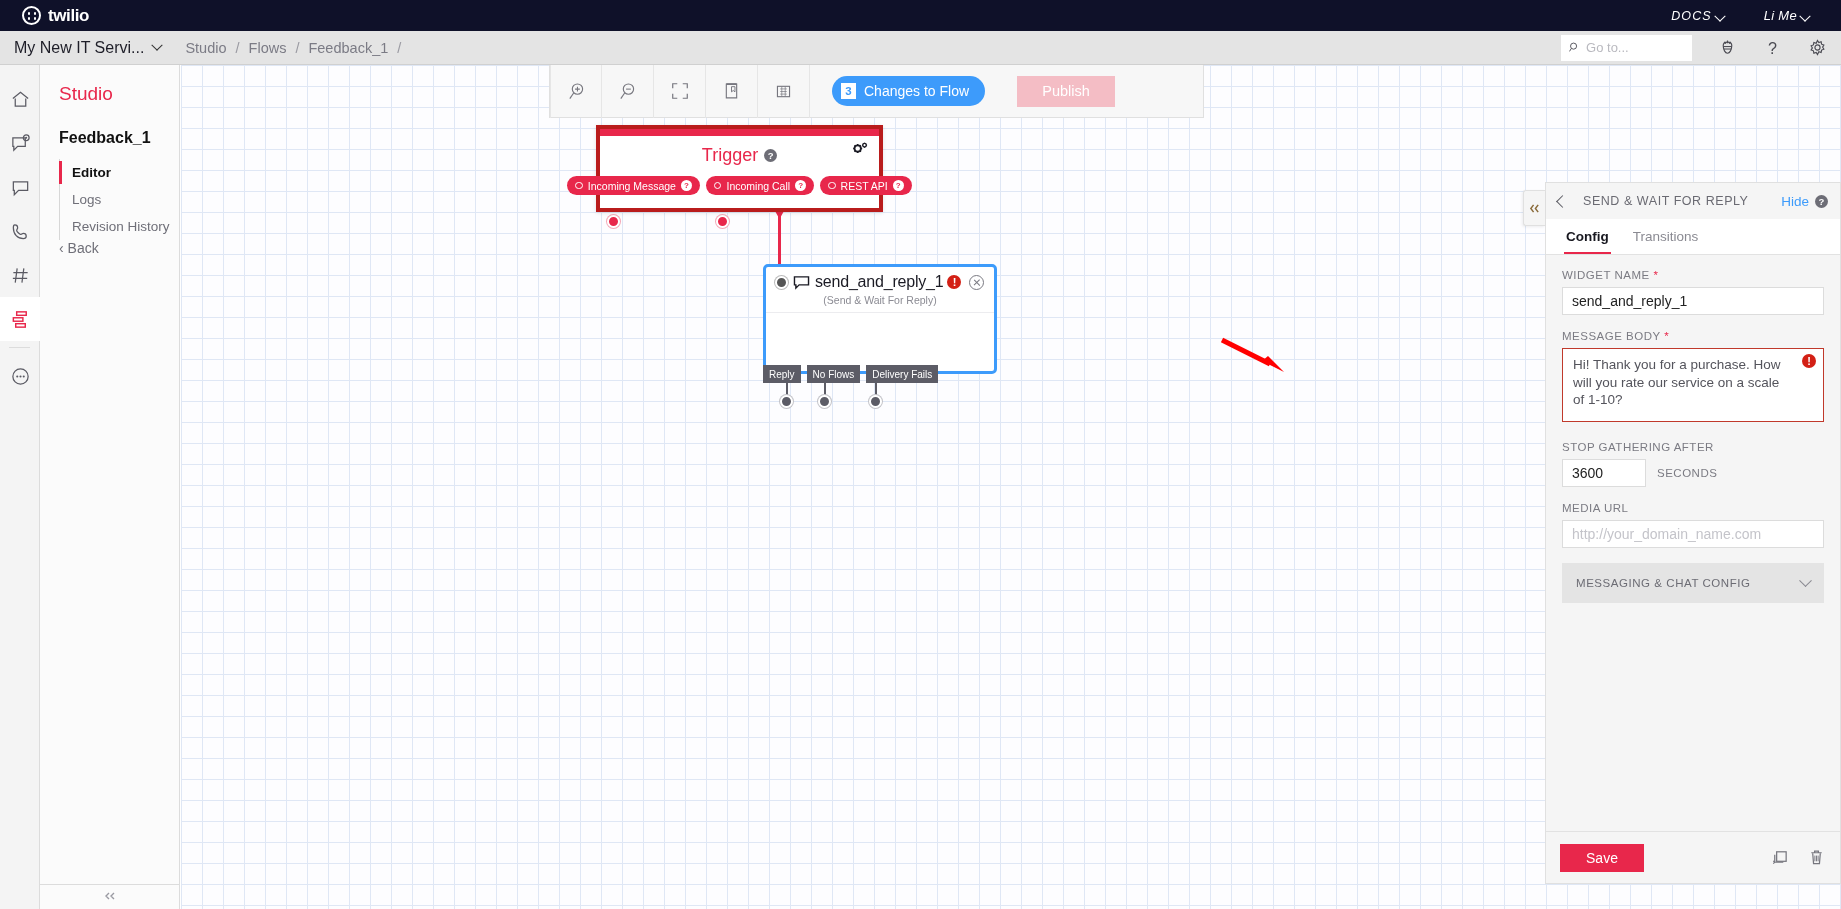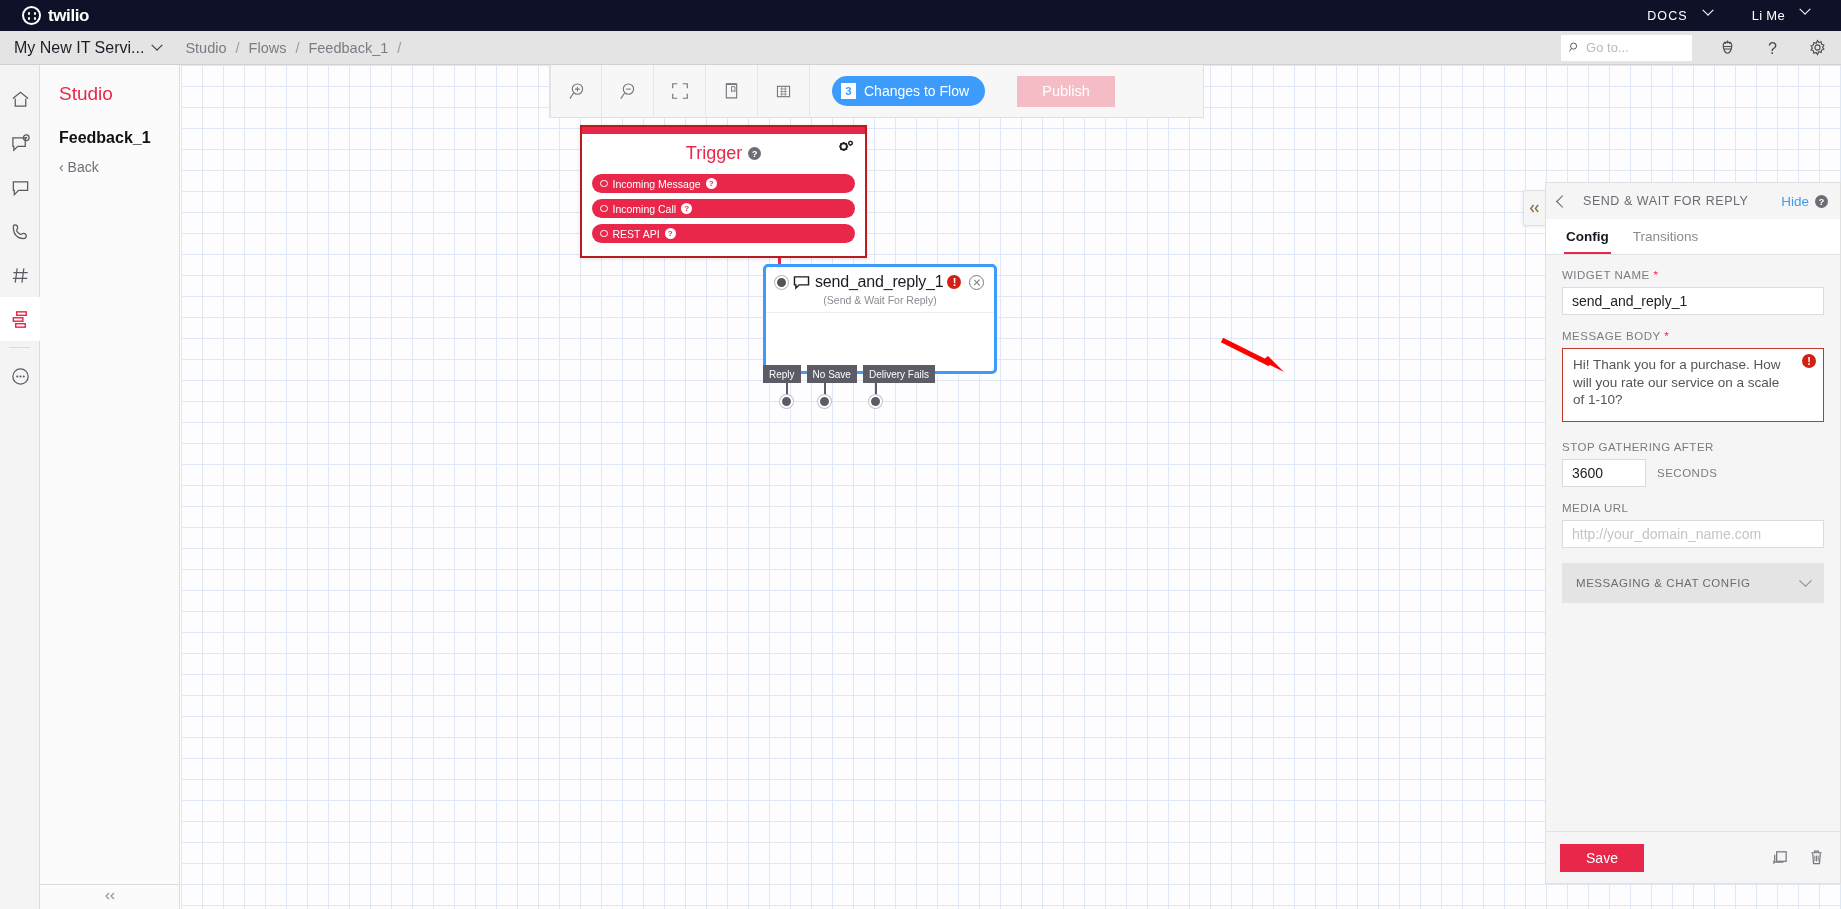--- a/index.html
+++ b/index.html
@@ -31,21 +31,21 @@
   .brand-mark i:nth-child(4){ left:9.6px; top:9.4px; }
   .brand-text {
     color: #fff; font-size: 17px; font-weight: bold; letter-spacing: -.4px;
   }
   .topnav-right {
     margin-left: auto; display: flex; align-items: center; gap: 40px;
     padding-right: 10px;
   }
   .topnav-item {
     color: #fff; font-size: 12.5px; letter-spacing: 1.1px;
-    display: flex; align-items: flex-start; gap: 16px; cursor: pointer;
+    display: flex; align-items: flex-end; gap: 4px; cursor: pointer; font-style: italic;
   }
   .topnav-item.user { letter-spacing: .3px; font-size: 13px; }
   .chev-d {
     width: 8px; height: 8px; border-right: 1.6px solid #fff;
     border-bottom: 1.6px solid #fff; transform: rotate(45deg) translate(-2px,-2px);
   }
 
   
   .crumbbar {
     position: absolute; top: 31px; left: 0; width: 1841px; height: 34px;
@@ -159,38 +159,38 @@
   }
   .publish-btn {
     margin-left: 32px; width: 98px; height: 31px; background: #f4bdc5;
     color: #fff; font-size: 14.5px; display: flex; align-items: center;
     justify-content: center; cursor: default; border: none;
     font-family: "Liberation Sans", sans-serif;
   }
 
   
   .trigger {
-    position: absolute; left: 580px; top: 125px; width: 287px;
-    background: #fff; border: 2px solid #b91c1c;
+    position: absolute; left: 596px; top: 125px; width: 287px;
+    background: #fff; border: 4px solid #b91c1c;
     box-shadow: 0 1px 4px rgba(0,0,0,.10); z-index: 14;
   }
   .trigger-bar { height: 7px; background: #e8274b; }
   .trigger-body { padding: 9px 10px 13px 10px; position: relative; }
   .trigger-title {
     text-align: center; font-size: 18px; color: #e8274b;
     display: flex; align-items: center; justify-content: center; gap: 6px;
     margin-bottom: 10px;
   }
   .q-badge {
     width: 13px; height: 13px; border-radius: 50%; background: #6d6d76;
     color: #fff; font-size: 9.5px; font-weight: bold; display: inline-flex;
     align-items: center; justify-content: center; flex: none;
   }
   .gears-ico { position: absolute; right: 10px; top: 6px; cursor: pointer; }
-  .trig-pills { display: flex; gap: 6px; justify-content: center; flex-direction: column; }
+  .trig-pills { display: flex; gap: 6px; justify-content: center; }
   .pill {
     background: #e8274b; color: #fff; border-radius: 13px; height: 19px;
     display: flex; align-items: center; gap: 5px; padding: 0 8px;
     font-size: 10.5px; white-space: nowrap; cursor: pointer;
   }
   .pill .dot-o {
     width: 7.5px; height: 7.5px; border: 1.4px solid #fff; border-radius: 50%;
     flex: none;
   }
   .pill .q-badge { background: #fff; color: #e8274b; width: 11px; height: 11px; font-size: 8px; }
@@ -447,20 +447,25 @@
         <circle cx="7.6" cy="11" r="1.1" fill="currentColor"></circle>
         <circle cx="11" cy="11" r="1.1" fill="currentColor"></circle>
         <circle cx="14.4" cy="11" r="1.1" fill="currentColor"></circle>
       </svg>
     </div>
   </div>
 
   <div class="side2">
     <div class="side-title">Studio</div>
     <div class="flow-name">Feedback_1</div>
+    <div class="navlist">
+      <div class="navlink active">Editor</div>
+      <div class="navlink">Logs</div>
+      <div class="navlink">Revision History</div>
+    </div>
     <div class="backlink">‹ Back</div>
     <div class="side-collapse">
       <svg width="16" height="10" viewBox="0 0 16 10">
         <path d="M7 2L4 5l3 3M12 2L9 5l3 3" fill="none" stroke="#9a9aa2" stroke-width="1.4"></path>
       </svg>
     </div>
   </div>
 
   <div class="canvas">
 
@@ -567,21 +572,21 @@
       <svg width="17" height="15" viewBox="0 0 18 16">
         <path d="M1.5 2h15v8.5H6.5L3 14v-3.5H1.5z" fill="none" stroke="#1b1b24" stroke-width="1.5"></path>
       </svg>
       <span class="w-name">send_and_reply_1</span>
       <span class="err-badge">!</span>
       <span class="close-ico"></span>
     </div>
     <div class="w-sub">(Send &amp; Wait For Reply)</div>
     <div class="out-chips">
       <div class="chip">Reply</div>
-      <div class="chip">No Save</div>
+      <div class="chip">No Flows</div>
       <div class="chip">Delivery Fails</div>
     </div>
   </div>
 
   <svg class="annot" width="68" height="40" viewBox="0 0 68 40">
     <line x1="2" y1="4" x2="50" y2="28" stroke="#ff0000" stroke-width="5"></line>
     <polygon points="64,36 42,25 48,20" fill="#ff0000"></polygon>
   </svg>
 
   <div class="panel-collapse-tab">

